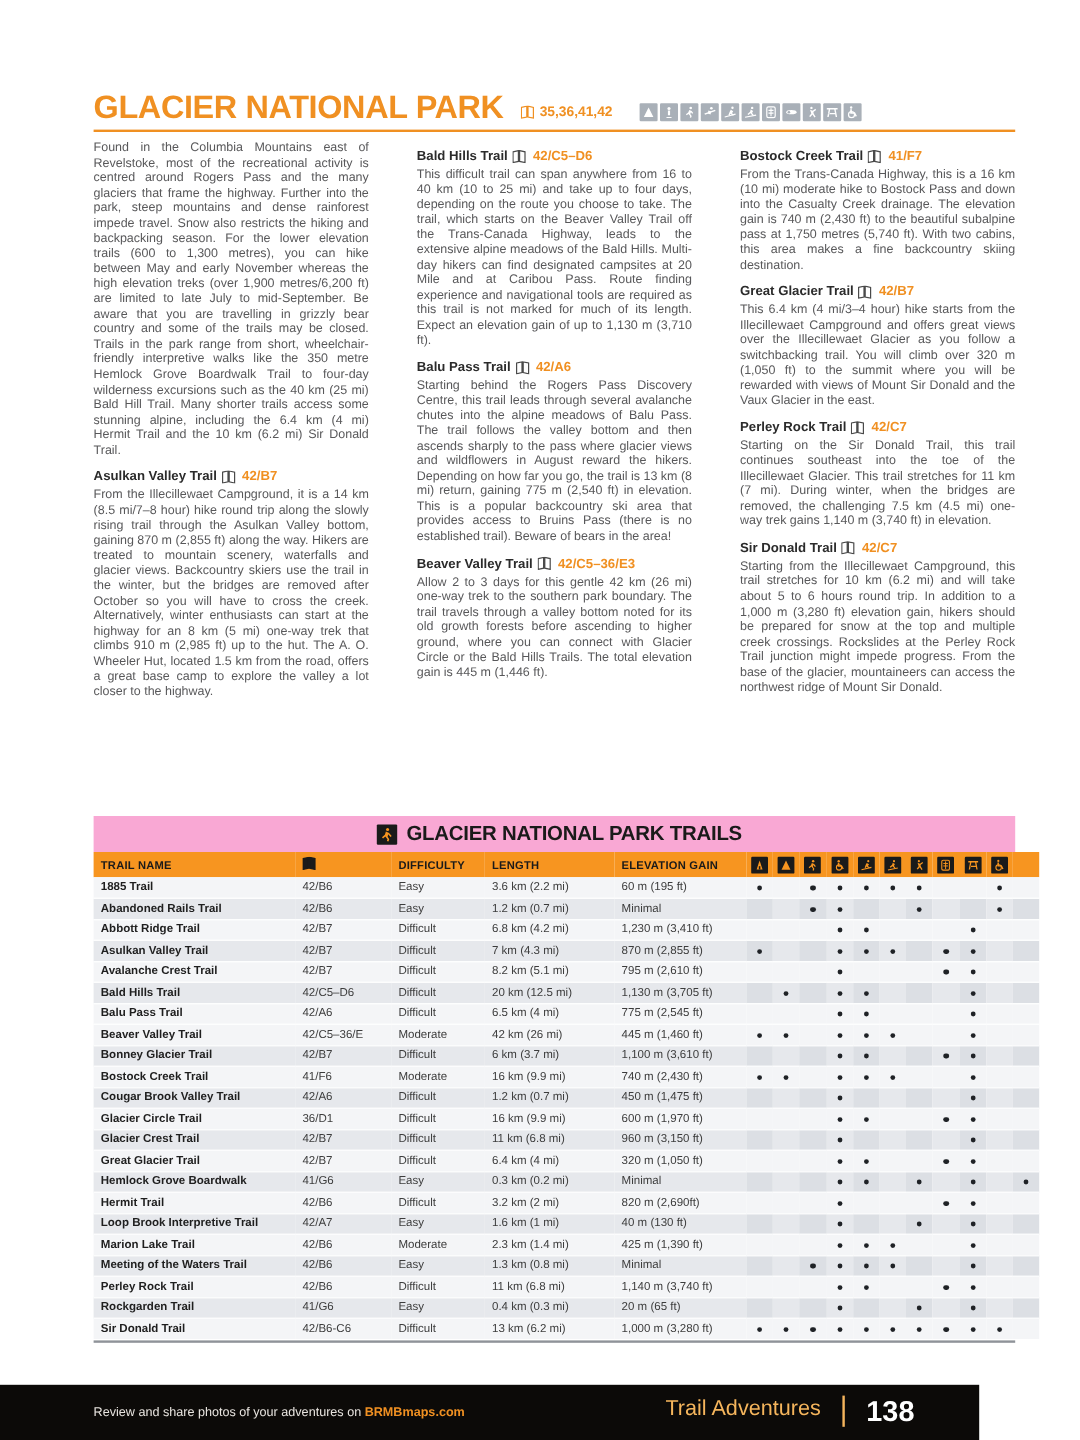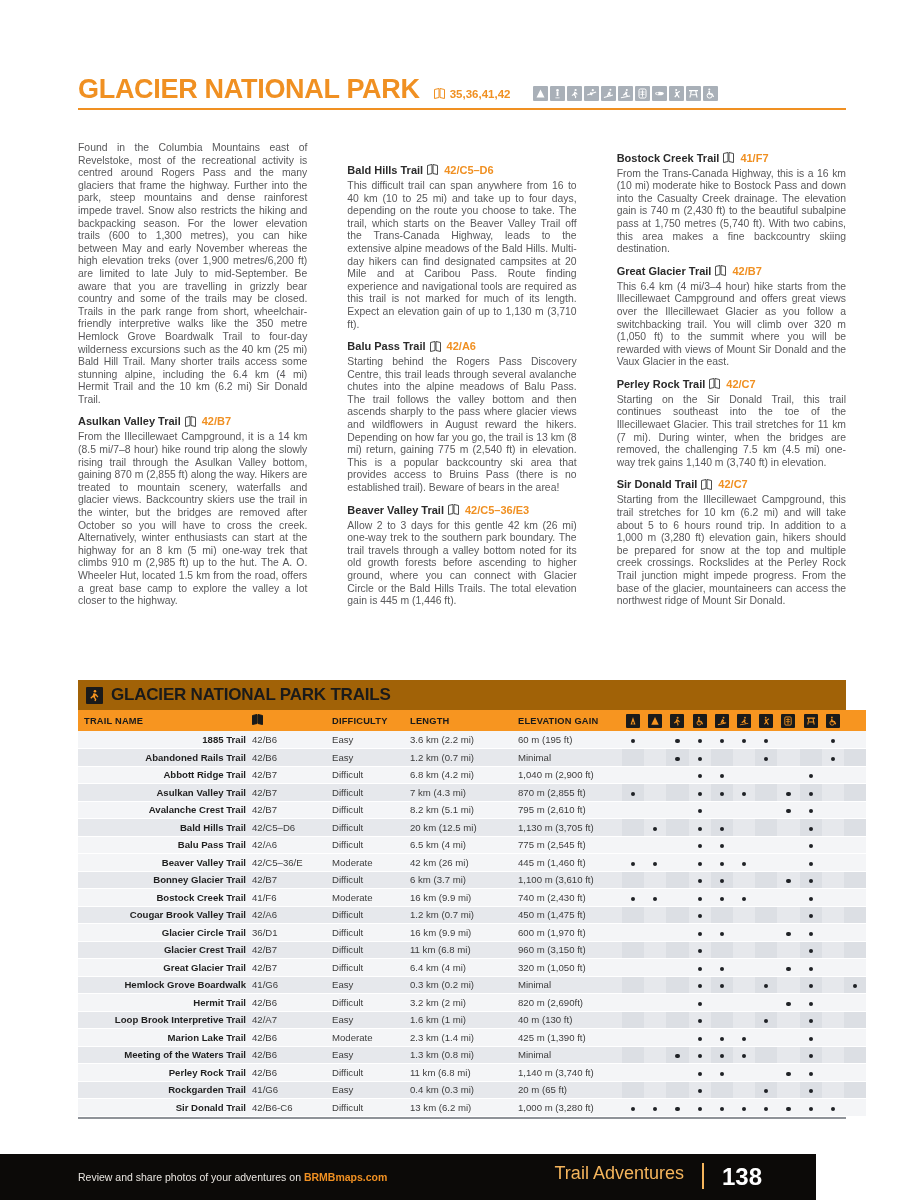--- a/index.html
+++ b/index.html
@@ -32,41 +32,42 @@
   .bookicon svg { display:block; }
   .act-icons { display:flex; gap:2px; margin-left:5px; }
   .act-ic {
     width:15px; height:15px; background:#a9b0b8; border-radius:1px;
     display:flex; align-items:center; justify-content:center;
   }
   .act-ic svg { display:block; }
   .hr-orange { height:2px; background:#f09022; margin-top:5px; width:768px; }
 
   
-  .cols { position:absolute; left:78px; top:112px; width:768px; display:flex; gap:40px;align-items:flex-end; }
+  .cols { position:absolute; left:78px; top:88px; width:768px; display:flex; gap:40px; }
   .col { width:238px; }
   p.body {
     margin:0 0 9px 0;
     font-size:10.4px; line-height:12.6px;
     text-align:justify; color:#58585a;
     font-family:"Liberation Sans", sans-serif;
     hyphens:auto;
   }
   h3.trail-head {
     margin:6px 0 4px 0; font-size:11px; font-weight:bold; color:#2b2b2b;
     display:flex; align-items:center; gap:4px;
   }
   h3.trail-head .ref { color:#f09022; font-weight:bold; }
   h3.trail-head .bookicon { color:#f09022; }
 
   
   .table-wrap { position:absolute; left:78px; top:650px; width:768px; }
   .tbl-title {
-    background:#a16207; height:30px; display:flex; align-items:center; gap:8px;
+    background:#f9a8d4; height:30px; display:flex; align-items:center; gap:8px;
     padding-left:8px;
+    justify-content:center;
   }
   .tbl-title .titletext {
     font-size:17px; font-weight:bold; color:#1a1a1a; letter-spacing:-0.2px;
   }
   .tbl-title .hikeric {
     width:17px; height:17px; background:#1a1a1a; display:flex;
     align-items:center; justify-content:center; border-radius:1px;
   }
   table { border-collapse:collapse; width:768px; table-layout:fixed; }
   thead th {
@@ -77,21 +78,21 @@
   thead th.ic { padding:0; text-align:center; }
   thead th.ic .hdric {
     width:14px; height:14px; background:#1a1a1a; display:inline-flex;
     align-items:center; justify-content:center; border-radius:1px;
   }
   tbody td {
     font-size:9.6px; padding:2px 0 2px 6px; height:17.5px;
     color:#3c3c3c; vertical-align:middle;
     border-bottom:1px solid #ffffff;
   }
-  tbody td.name { font-weight:bold; color:#1f1f1f;text-align:right; }
+  tbody td.name { font-weight:bold; color:#1f1f1f; }
   tbody td.dot { text-align:center; padding:0; }
   tbody tr.odd td { background:#f4f5f7; }
   tbody tr.even td { background:#e6e8ec; }
   tbody td.dotcol-shadeA { background:#eceef1; }
   tbody tr.even td.dotcol-shadeA { background:#dcdfe4; }
   .bullet { display:inline-block; width:4.2px; height:4.2px; border-radius:50%; background:#1f2226; }
   .tbl-bottom { height:2px; background:#8f9399; width:768px; }
 
   
   .footer {
@@ -440,21 +441,21 @@
             <td class="dot"></td>
             <td class="dot dotcol-shadeA"></td>
             <td class="dot"><span class="bullet"></span></td>
             <td class="dot dotcol-shadeA"></td>
           </tr>
           <tr class="odd">
             <td class="name">Abbott Ridge Trail</td>
             <td>42/B7</td>
             <td>Difficult</td>
             <td>6.8 km (4.2 mi)</td>
-            <td>1,040 m (2,900 ft)</td>
+            <td>1,230 m (3,410 ft)</td>
             <td class="dot dotcol-shadeA"></td>
             <td class="dot"></td>
             <td class="dot dotcol-shadeA"></td>
             <td class="dot"><span class="bullet"></span></td>
             <td class="dot dotcol-shadeA"><span class="bullet"></span></td>
             <td class="dot"></td>
             <td class="dot dotcol-shadeA"></td>
             <td class="dot"></td>
             <td class="dot dotcol-shadeA"><span class="bullet"></span></td>
             <td class="dot"></td>

